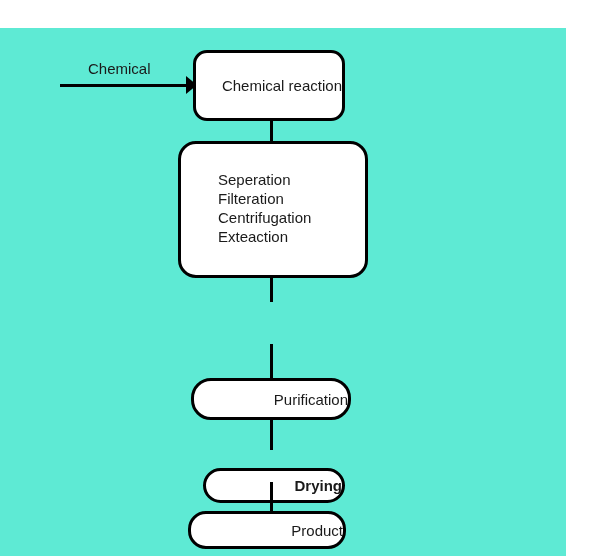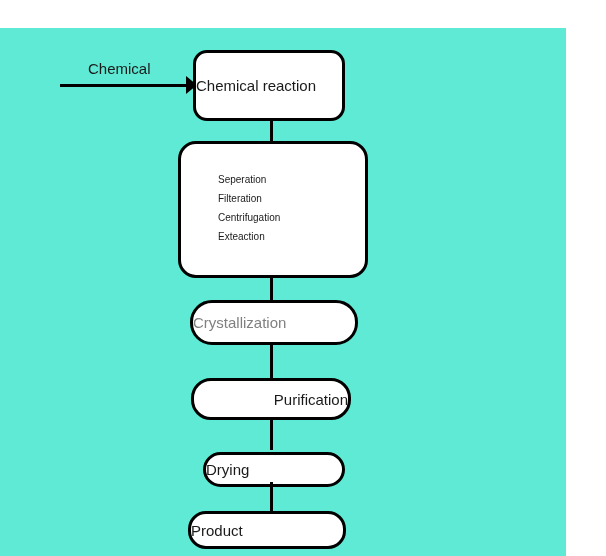--- a/index.html
+++ b/index.html
@@ -21,21 +21,21 @@
   }
 
   
   .node {
     position: absolute;
     box-sizing: border-box;
     background: #ffffff;
     border: 3px solid #000000;
     display: flex;
     align-items: center;
-    justify-content: flex-start;
+    justify-content: flex-end;
     color: #1a1a1a;
     font-size: 15px;
     line-height: 1.0;
     white-space: pre;
     text-align: center;
   }
 
   
   #node-reaction {
     left: 193px;  top: 22px;
@@ -46,40 +46,41 @@
     left: 178px;  top: 113px;
     width: 190px; height: 137px;
     border-radius: 18px;
     align-items: flex-start;
     justify-content: flex-start;
   }
   #node-separation .multiline {
     margin: 26px 0 0 37px;
     text-align: left;
     line-height: 19px;
-    font-size: 10px;
+    font-size: 15px;
     white-space: pre-line;
   }
   #node-crystallization {
     left: 190px;  top: 272px;
     width: 168px; height: 45px;
     border-radius: 22px;
     color: #808080;
   }
   #node-purification {
     left: 191px;  top: 350px;
     width: 160px; height: 42px;
     border-radius: 20px;
     justify-content: flex-end;
     padding-left: 30px;
   }
   #node-drying {
-    left: 203px;  top: 424px;
+    left: 203px;  top: 440px;
     width: 142px; height: 35px;
     border-radius: 18px;
+    font-weight: bold;
   }
   #node-product {
     left: 188px;  top: 483px;
     width: 158px; height: 38px;
     border-radius: 18px;
   }
 
   
   .connector {
     position: absolute;
@@ -133,23 +134,20 @@
 
   <div class="node" id="node-separation">
     <span class="multiline">Seperation
 Filteration
 Centrifugation
 Exteaction</span>
   </div>
 
   <div class="connector" id="conn-2"></div>
 
-  <div class="node" id="node-crystallization">
-    <span>Crystallization</span>
-  </div>
 
   <div class="connector" id="conn-3"></div>
 
   <div class="node" id="node-purification">
     <span>Purification</span>
   </div>
 
   <div class="connector" id="conn-4"></div>
 
   <div class="node" id="node-drying">

